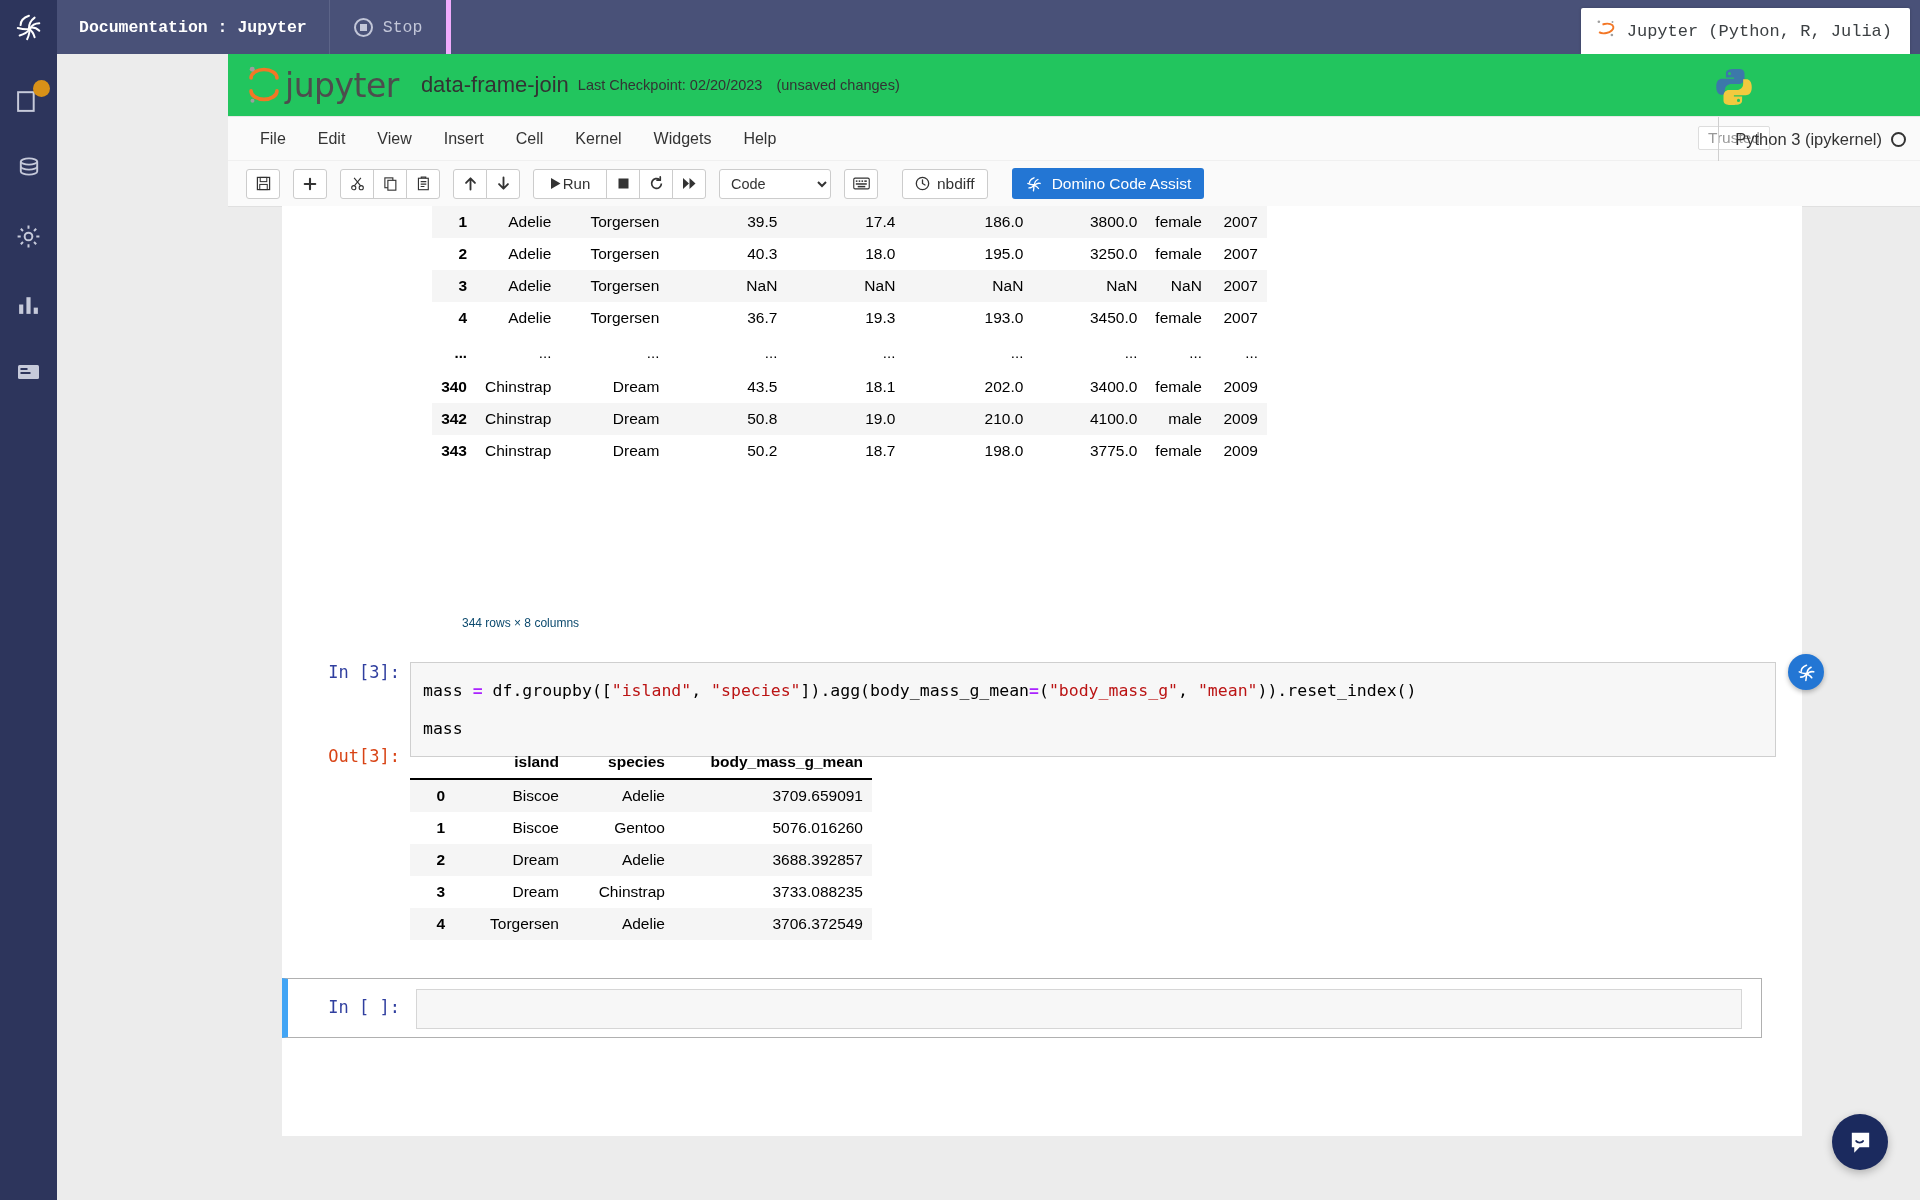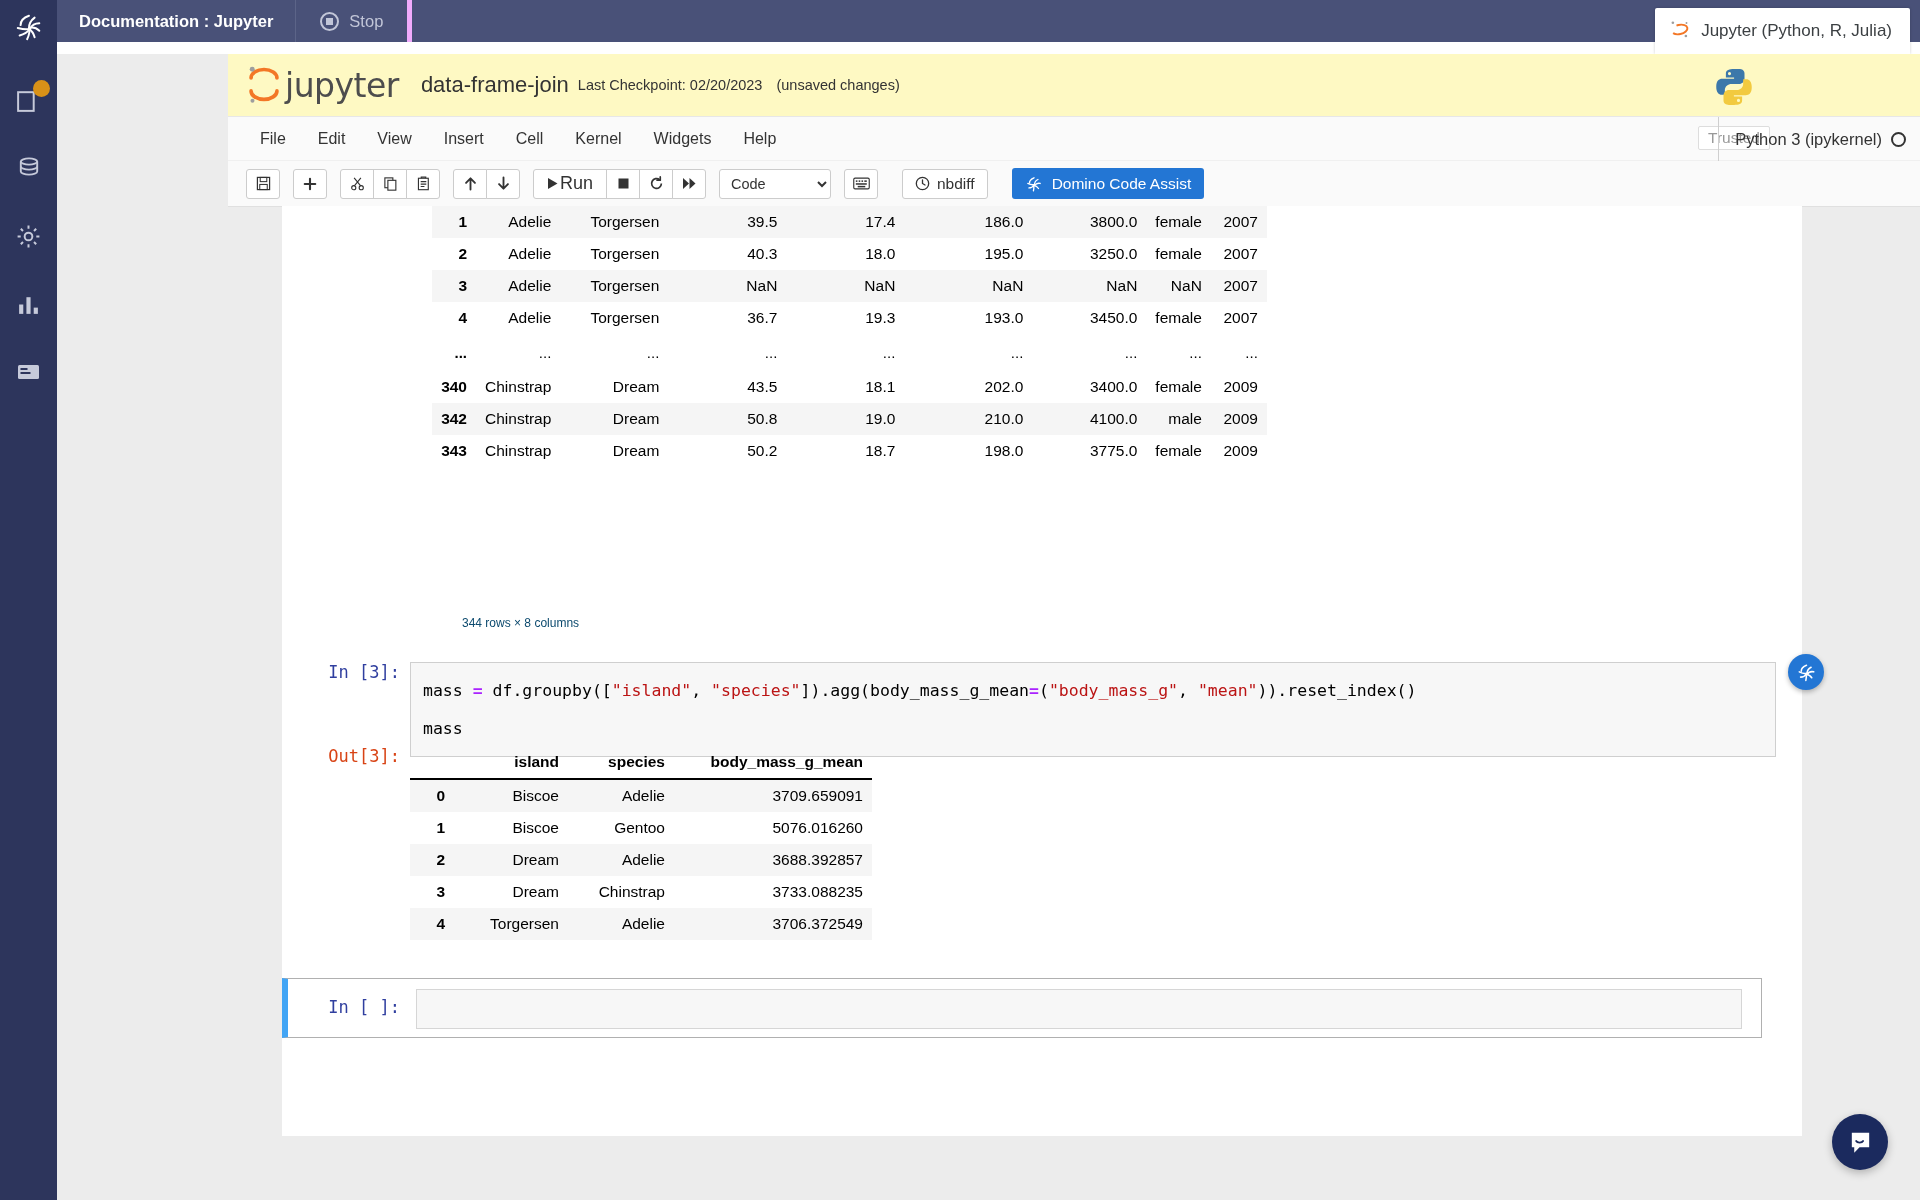--- a/index.html
+++ b/index.html
@@ -5,23 +5,23 @@
   * { box-sizing: border-box; margin: 0; padding: 0; }
   html, body {
     width: 1920px; height: 1200px;
     overflow: hidden;
     font-family: "Liberation Sans", sans-serif;
     background: #ffffff;
   }
 
   
   #domino-topbar {
-    position: absolute; top: 0; left: 0; width: 1920px; height: 42px;
+    position: absolute; top: 0; left: 0; width: 1920px; height: 54px;
     background: #495178;
-    display: flex; align-items: stretch;
+    display: flex; align-items: stretch; font-family: Liberation Mono, monospace;
   }
   #domino-logo-box {
     width: 57px; height: 54px; background: #2d355c;
     display: flex; align-items: center; justify-content: center;
   }
   #domino-logo-box svg { display: block; }
   .topbar-item {
     display: flex; align-items: center; padding: 0 22px;
     color: #ffffff; font-size: 16.5px; font-weight: bold;
     border-right: 1px solid #5c6488;
@@ -67,21 +67,21 @@
   
   #page-area {
     position: absolute; top: 54px; left: 57px;
     width: 1863px; height: 1146px; background: #ececec;
     overflow: hidden;
   }
 
   
   #nb-header {
     position: absolute; top: 0; left: 171px; width: 1692px;
-    background: #fef9c3; border-bottom: 1px solid #e0e0e0;
+    background: #22c55e; border-bottom: 1px solid #e0e0e0;
   }
   #nb-title-row {
     height: 62px; display: flex; align-items: center; padding: 0 18px 0 18px;
     position: relative;
   }
   #jupyter-wordmark { display: flex; align-items: center; gap: 3px; margin-right: 22px; }
   #jupyter-wordmark .word { font-size: 33px; color: #4d4d4d; font-family: "DejaVu Sans", sans-serif; letter-spacing: -.5px; }
   #nb-name { font-size: 22px; color: #333; font-weight: normal; }
   #nb-checkpoint { font-size: 14.5px; color: #333; margin-left: 9px; }
   #nb-dirty { font-size: 14.5px; color: #333; margin-left: 14px; }
@@ -117,21 +117,21 @@
   .tb-group { display: flex; margin-right: 13px; }
   .tb-btn {
     height: 30px; min-width: 34px; padding: 0 7px;
     background: #fff; border: 1px solid #cccccc;
     display: flex; align-items: center; justify-content: center;
     font-size: 14px; color: #333; margin-left: -1px;
   }
   .tb-group .tb-btn:first-child { margin-left: 0; border-radius: 3px 0 0 3px; }
   .tb-group .tb-btn:last-child { border-radius: 0 3px 3px 0; }
   .tb-group.single .tb-btn { border-radius: 3px; }
-  .tb-btn.run { min-width: 74px; gap: 1px; font-size: 18px; }
+  .tb-btn.run { min-width: 74px; gap: 1px; font-size: 15px; }
   #celltype-select {
     height: 30px; width: 112px; background: #fff;
     border: 1px solid #ccc; border-radius: 3px;
     font-size: 14.5px; color: #333; padding-left: 7px;
     font-family: "Liberation Sans", sans-serif;
     margin-right: 13px;
   }
   #dca-btn {
     height: 31px; background: #2376d4; color: #fff;
     border-radius: 3px; display: flex; align-items: center; gap: 9px;

